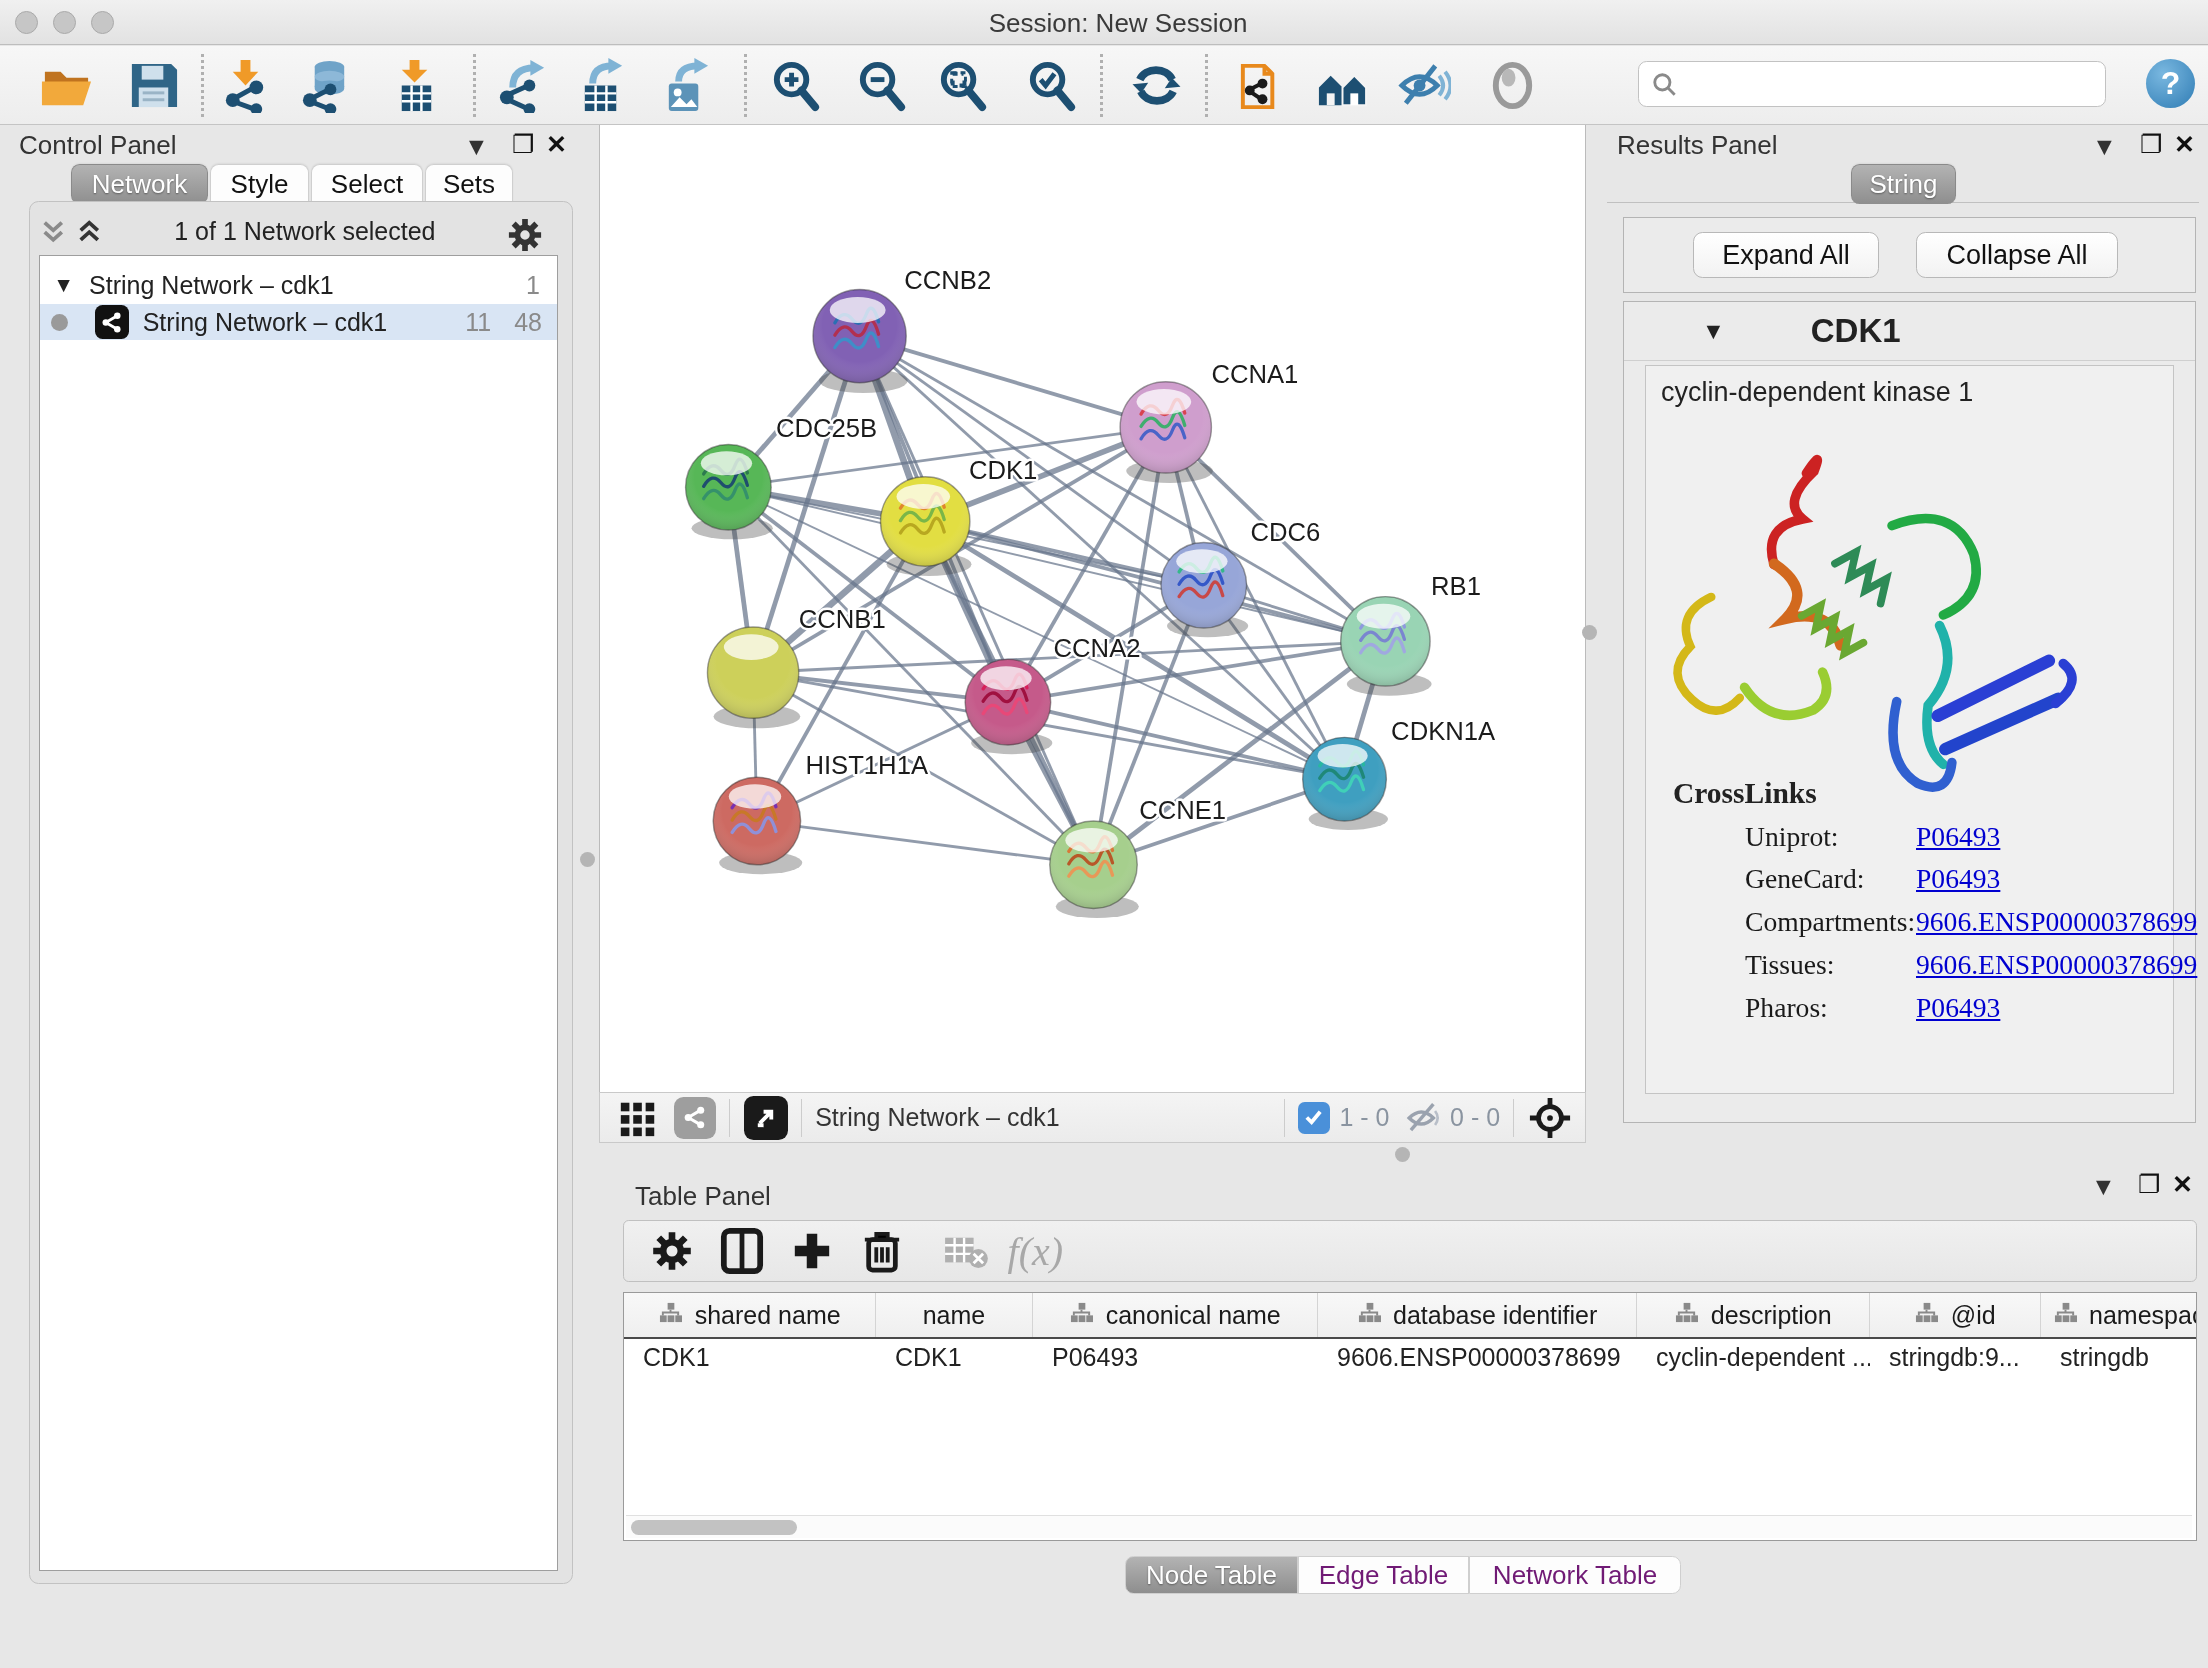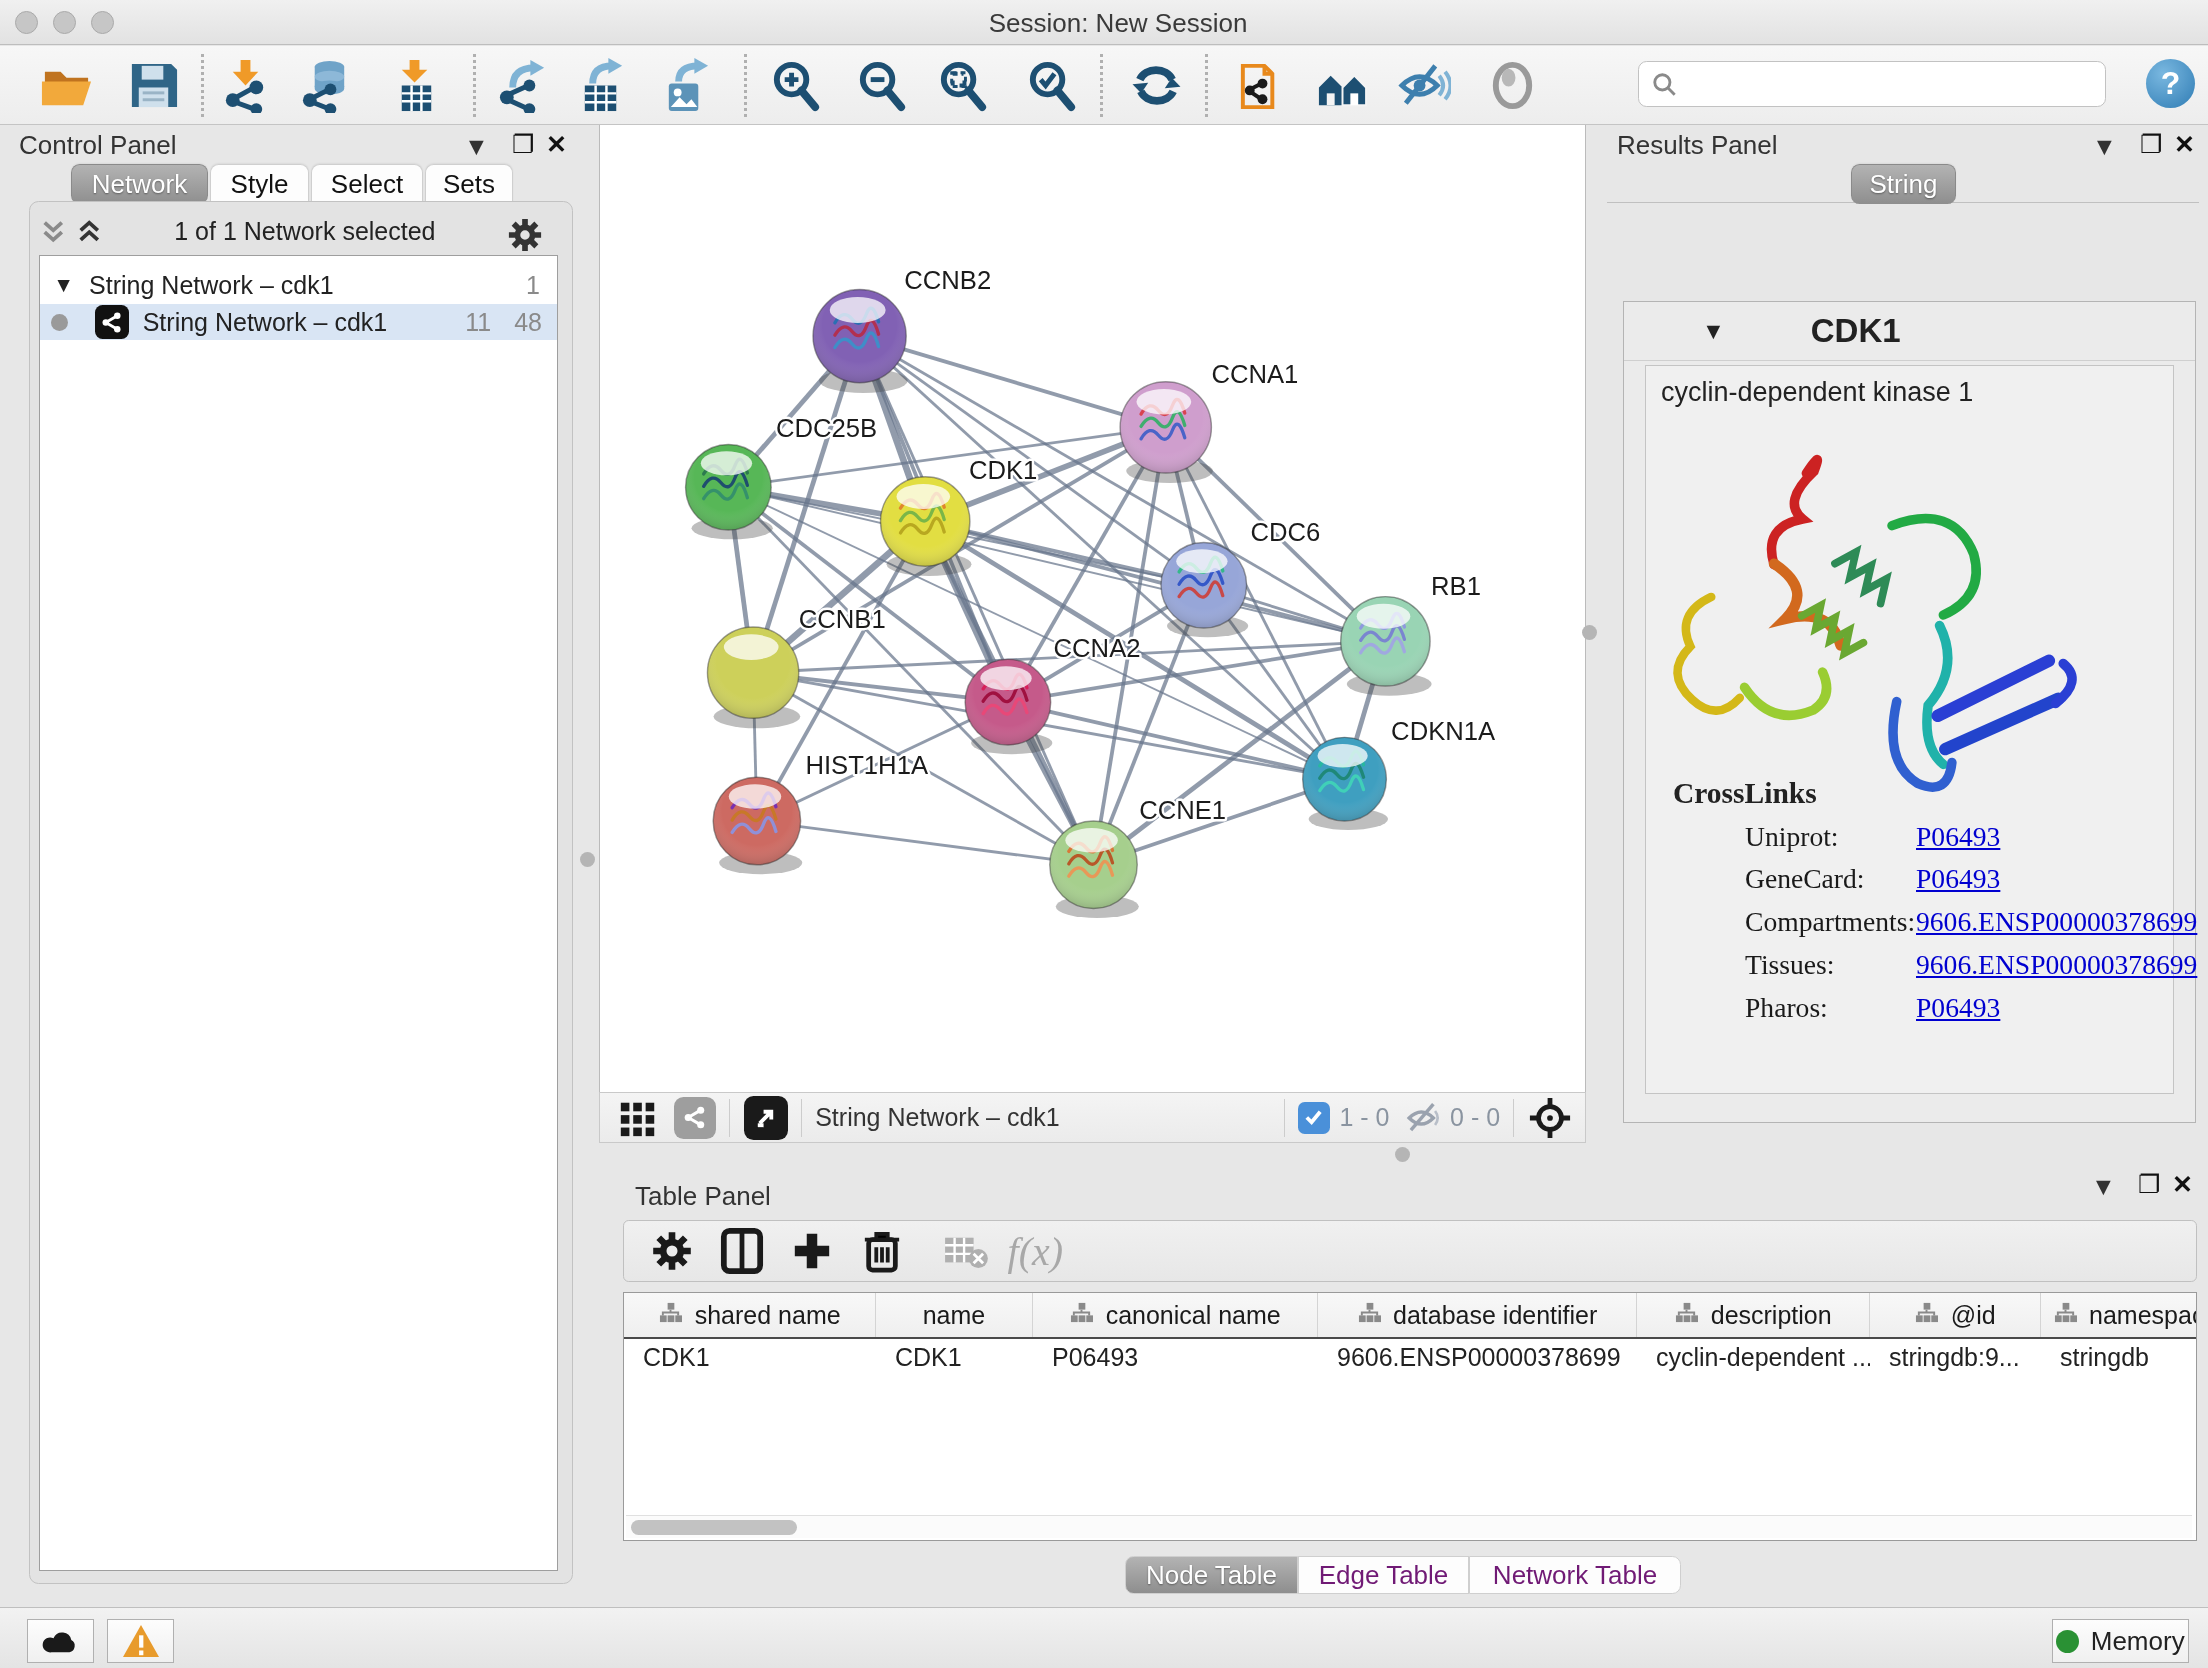--- a/index.html
+++ b/index.html
@@ -539,20 +539,24 @@
   <div class="abs" style="left:1617px;top:130px">
     <span class="panel-title">Results Panel</span>
   </div>
   <div class="abs panel-ctl" style="left:2092px;top:132px;color:#333">▼</div>
   <div class="abs panel-ctl" style="left:2140px;top:130px">❐</div>
   <div class="abs panel-ctl" style="left:2174px;top:130px;font-weight:bold">✕</div>
 
   <div class="abs" style="left:1607px;top:202px;width:592px;border-top:1.9px solid #c0c0c0"></div>
   <div class="tab sel" style="left:1851px;top:164px;width:105px">String</div>
 
+  <div class="rp-box" style="left:1623px;top:217px;width:573px;height:76px">
+    <div class="btn" style="position:absolute;left:69px;top:14.3px;width:186px;height:46px">Expand All</div>
+    <div class="btn" style="position:absolute;left:292px;top:14.3px;width:202px;height:46px">Collapse All</div>
+  </div>
 
   <div class="rp-box" style="left:1623px;top:301px;width:573px;height:822px">
     <div style="position:absolute;left:0;top:0;width:100%;height:59px;display:flex;align-items:center;border-bottom:1px solid #cfcfcf">
       <span style="margin-left:78px;font-size:23px">▼</span>
       <span style="margin-left:86px;font-size:33px;font-weight:bold">CDK1</span>
     </div>
     <div style="position:absolute;left:21px;top:63px;width:529px;height:729px;background:#f0f0f0;border:1px solid #c4c4c4">
       <div style="position:absolute;left:15px;top:11.4px;font-size:27px">cyclin-dependent kinase 1</div>
       <svg width="514" height="409" viewBox="0 0 540 430" style="position:absolute;left:7.6px;top:55px">
         <g fill="none" stroke-linecap="round">
@@ -727,33 +731,15 @@
       </div>
     <div class="hscroll">
       <div class="hthumb"></div>
     </div>
   </div>
 
   <div class="btab sel" style="left:1125px;width:173px;border-radius:8.6px 0 0 8.6px">Node Table</div>
   <div class="btab" style="left:1298px;width:171px">Edge Table</div>
   <div class="btab" style="left:1469px;width:212px;border-radius:0 8.6px 8.6px 0">Network Table</div>
 
-  <div class="statusbar">
-    <div class="sbtn" style="left:27px;width:67px">
-      <svg width="42" height="30" viewBox="0 0 44 32">
-        <path d="M12 28 a8 8 0 1 1 2 -15 a10 10 0 0 1 19 2 a7 7 0 0 1 -2 13 z" fill="#1a1a1a"></path>
-      </svg>
-    </div>
-    <div class="sbtn" style="left:107px;width:67px">
-      <svg width="40" height="36" viewBox="0 0 42 38">
-        <path d="M21 2 L40 36 H2 z" fill="#e89b2c"></path>
-        <rect x="19" y="13" width="4.5" height="13" fill="#fff"></rect>
-        <rect x="19" y="29" width="4.5" height="5" fill="#fff"></rect>
-      </svg>
-    </div>
-    <div class="sbtn" style="left:2052px;width:137px">
-      <span style="width:23px;height:23px;border-radius:50%;background:#2a9134;margin-right:11.4px"></span>
-      <span style="font-size:26px">Memory</span>
-    </div>
-  </div>
 
 </div>
 
 
 </body></html>

